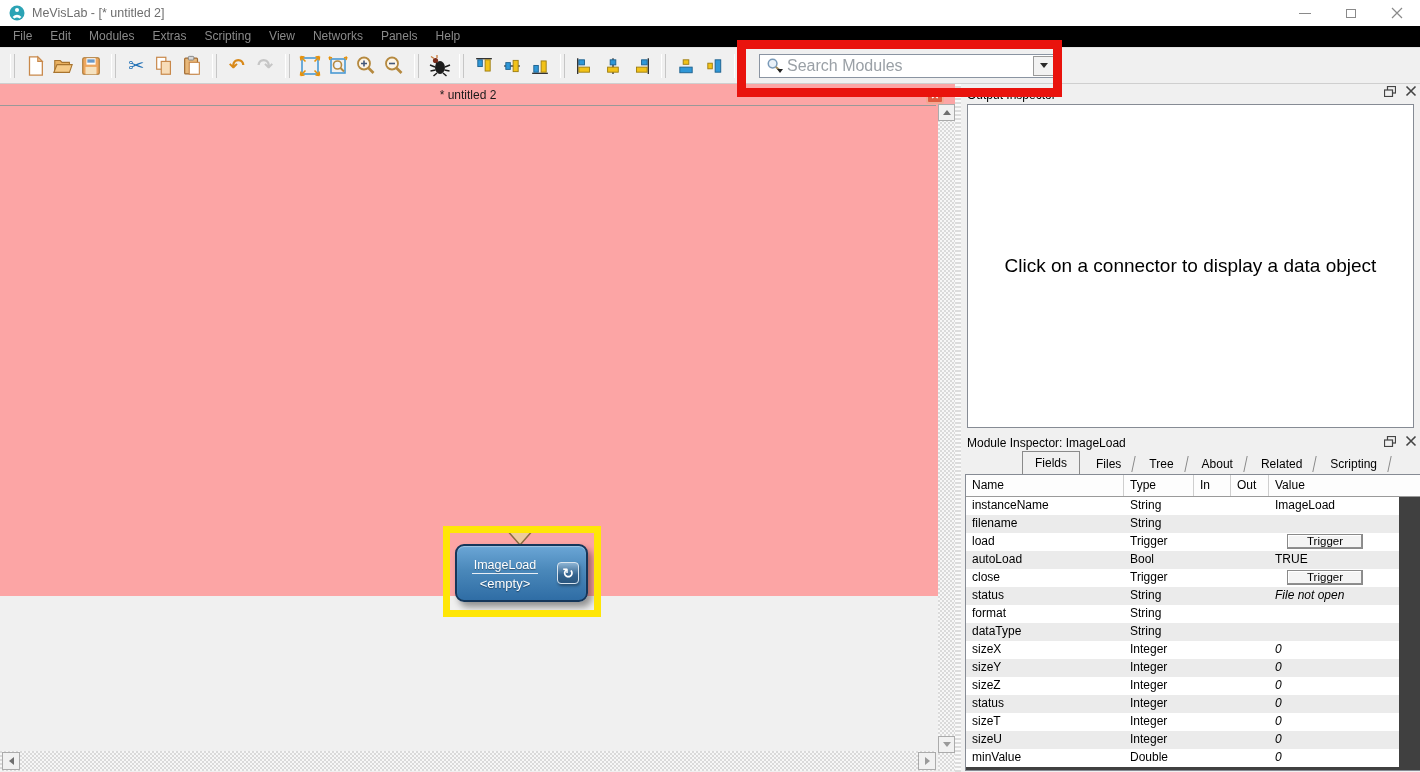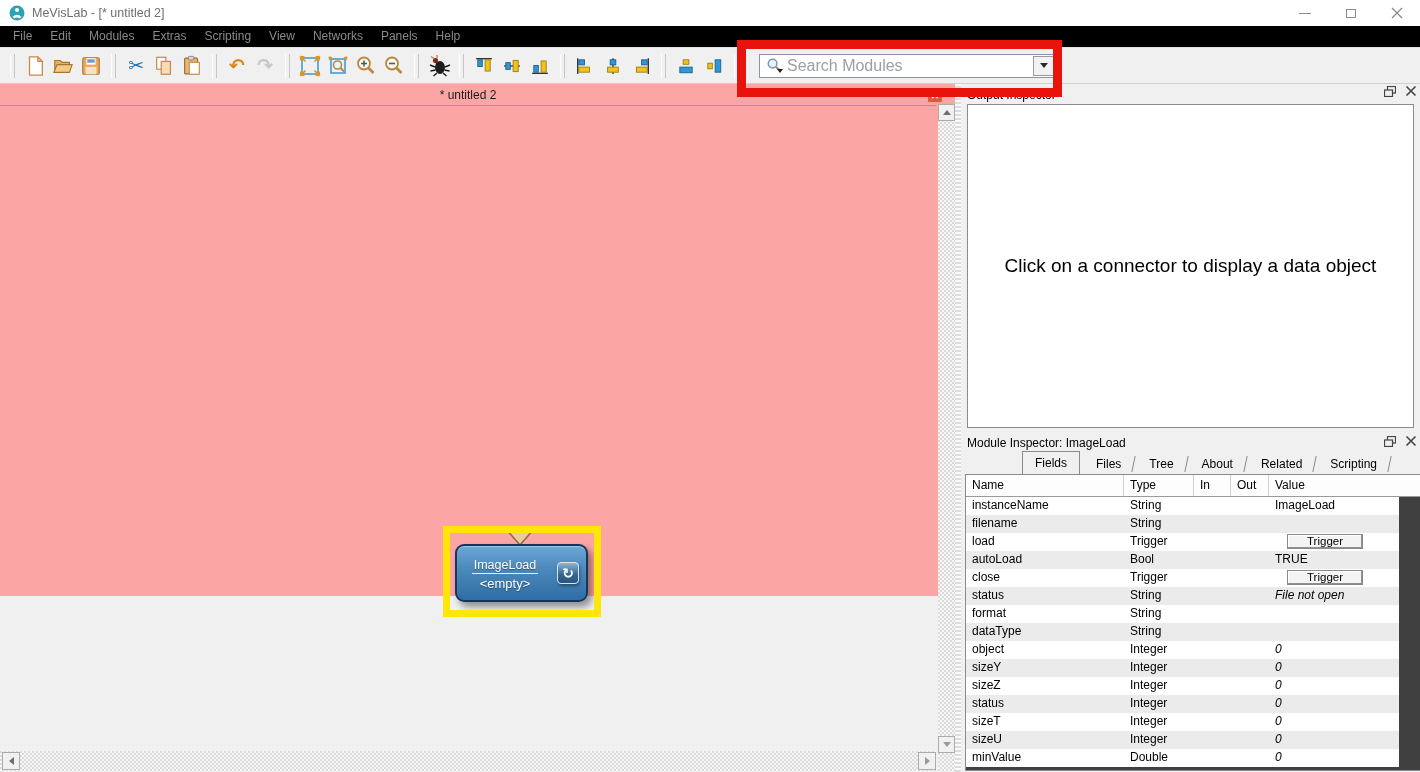--- a/index.html
+++ b/index.html
@@ -460,21 +460,21 @@
           <div class="tcell c-value"><span></span></div>
         </div>
         <div class="trow alt">
           <div class="tcell c-name">dataType</div>
           <div class="tcell c-type">String</div>
           <div class="tcell c-in"></div>
           <div class="tcell c-out"></div>
           <div class="tcell c-value"><span></span></div>
         </div>
         <div class="trow">
-          <div class="tcell c-name">object</div>
+          <div class="tcell c-name">sizeX</div>
           <div class="tcell c-type">Integer</div>
           <div class="tcell c-in"></div>
           <div class="tcell c-out"></div>
           <div class="tcell c-value"><span class="ital">0</span></div>
         </div>
         <div class="trow alt">
           <div class="tcell c-name">sizeY</div>
           <div class="tcell c-type">Integer</div>
           <div class="tcell c-in"></div>
           <div class="tcell c-out"></div>

